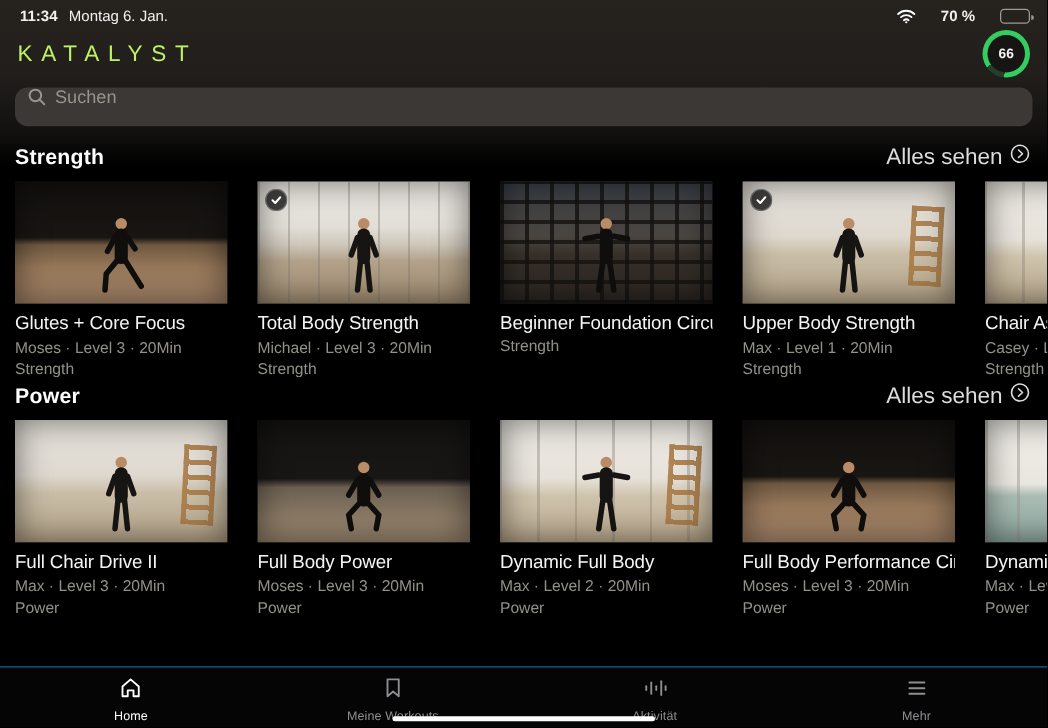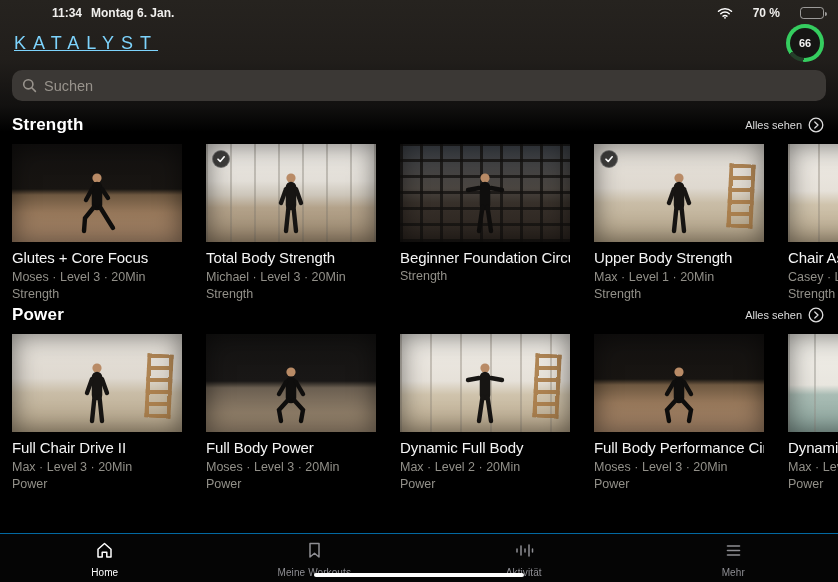--- a/index.html
+++ b/index.html
@@ -12,60 +12,60 @@
   .screen::before {
     content:""; position:absolute; top:0; left:0; right:0; height:132px;
     background:linear-gradient(180deg,#26231f 0%,#211e1b 45%,#121110 80%,#000 100%);
     pointer-events:none;
   }
   
   .status-bar {
     position:relative; z-index:2; height:22px; display:flex; align-items:center;
     justify-content:space-between; padding:4px 14px 0 16px; font-size:12px; color:#f1f0ee;
   }
-  .status-left { display:flex; gap:9px; align-items:center; font-weight:700;margin-left:36px; }
-  .status-left .sb-date { font-weight:700; }
+  .status-left { display:flex; gap:9px; align-items:center; font-weight:700; }
+  .status-left .sb-date { font-weight:400; }
   .status-right { display:flex; gap:20px; align-items:center; font-weight:600; }
   .wifi { width:16px; height:12px; }
   .battery { position:relative; width:24px; height:12px; border:1px solid rgba(255,255,255,.55); border-radius:3.5px; padding:1px; }
   .battery::after { content:""; position:absolute; right:-4px; top:3.5px; width:2px; height:4px; background:rgba(255,255,255,.55); border-radius:0 2px 2px 0; }
   .battery .fill { height:100%; width:70%; background:#fff; border-radius:2px; }
   
   .app-header { position:relative; z-index:2; height:42px; display:flex; align-items:center; justify-content:space-between; padding:0 14px 0 14px; }
-  .logo { font-size:18px; font-weight:300; letter-spacing:7px; color:#7dd3fc;text-decoration:underline; }
+  .logo { font-size:18px; font-weight:300; letter-spacing:7px; color:#bef264; }
   .score-ring {
     width:38px; height:38px; border-radius:50%;
     background:conic-gradient(from 185deg,#24402a 0 14%,#35cd5f 14% 100%);
     display:flex; align-items:center; justify-content:center;
   }
   .score-ring .inner {
     width:30px; height:30px; border-radius:50%; background:#161514;
     display:flex; align-items:center; justify-content:center;
     font-size:11px; font-weight:600; color:#f5f5f5;
   }
   
   .search-wrap { position:relative; z-index:2; padding:6px 12px 10px 12px; }
   .search-bar {
-    display:flex; align-items:center; gap:7px; height:31px;
+    display:flex; align-items:flex-start; gap:7px; height:31px;
     background:#3b3835; border-radius:10px; padding:0 10px;
   }
   .search-bar svg { flex:0 0 auto; }
   .search-bar input {
     flex:1; background:transparent; border:none; outline:none;
     font-size:14.5px; color:#eee; font-family:inherit;
   }
   .search-bar input::placeholder { color:#98938c; }
   
   .section { position:relative; z-index:1; }
   .section-header {
     display:flex; align-items:center; justify-content:space-between;
     padding:4px 14px 9px 12px;
   }
   .section-title { font-size:17px; font-weight:700; letter-spacing:.2px; color:#fff; }
-  .see-all { display:flex; align-items:center; gap:6px; color:#dcdcdc; font-size:11px; cursor:pointer; }
+  .see-all { display:flex; gap:6px; color:#dcdcdc; font-size:18px; cursor:pointer; }
   .card-row {
     display:flex; gap:24px; padding-left:12px; overflow:hidden; width:838px;
   }
   .card { flex:0 0 170px; width:170px; }
   .thumb {
     position:relative; width:170px; height:98px; overflow:hidden; background:#111;
   }
   .thumb .scene { position:absolute; inset:0; }
   
   .v-dark-tan .scene { background:linear-gradient(180deg,#131110 0%,#181512 46%,#6e5840 52%,#96775a 70%,#a8876a 100%); }

